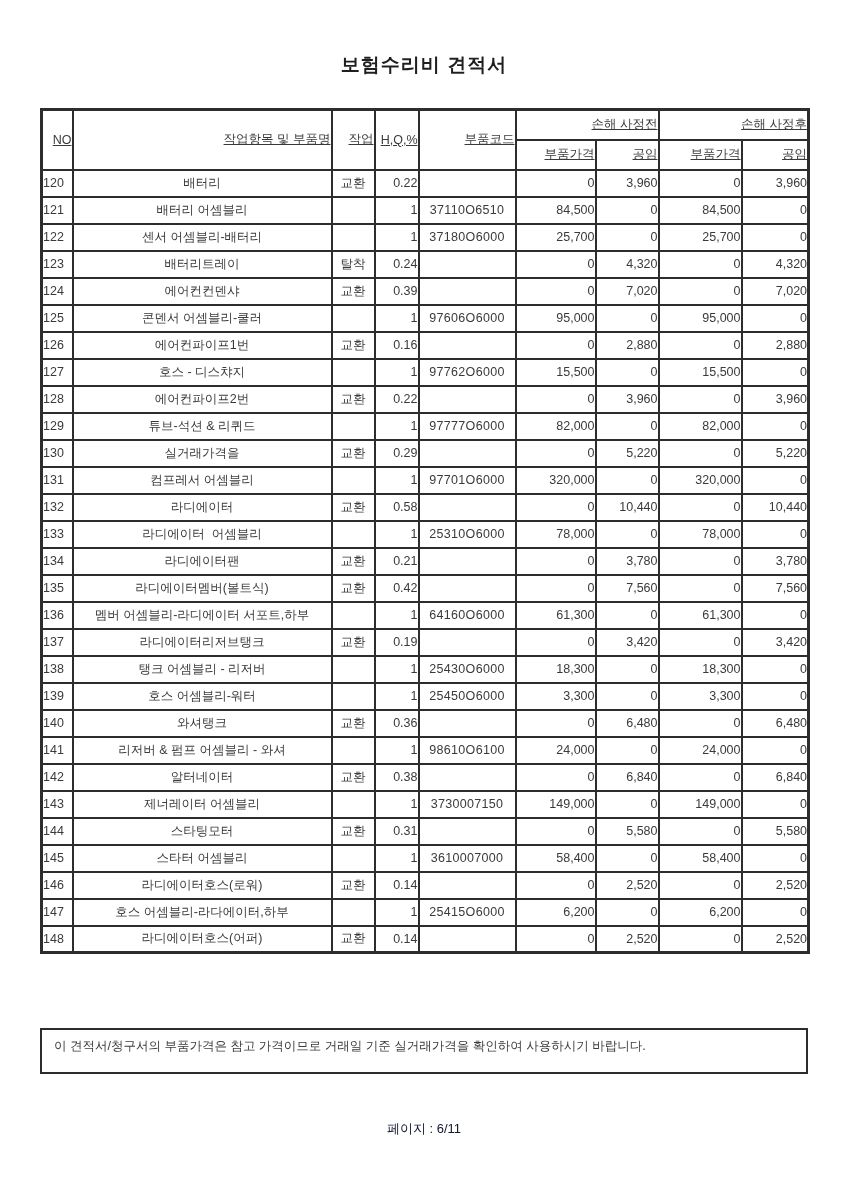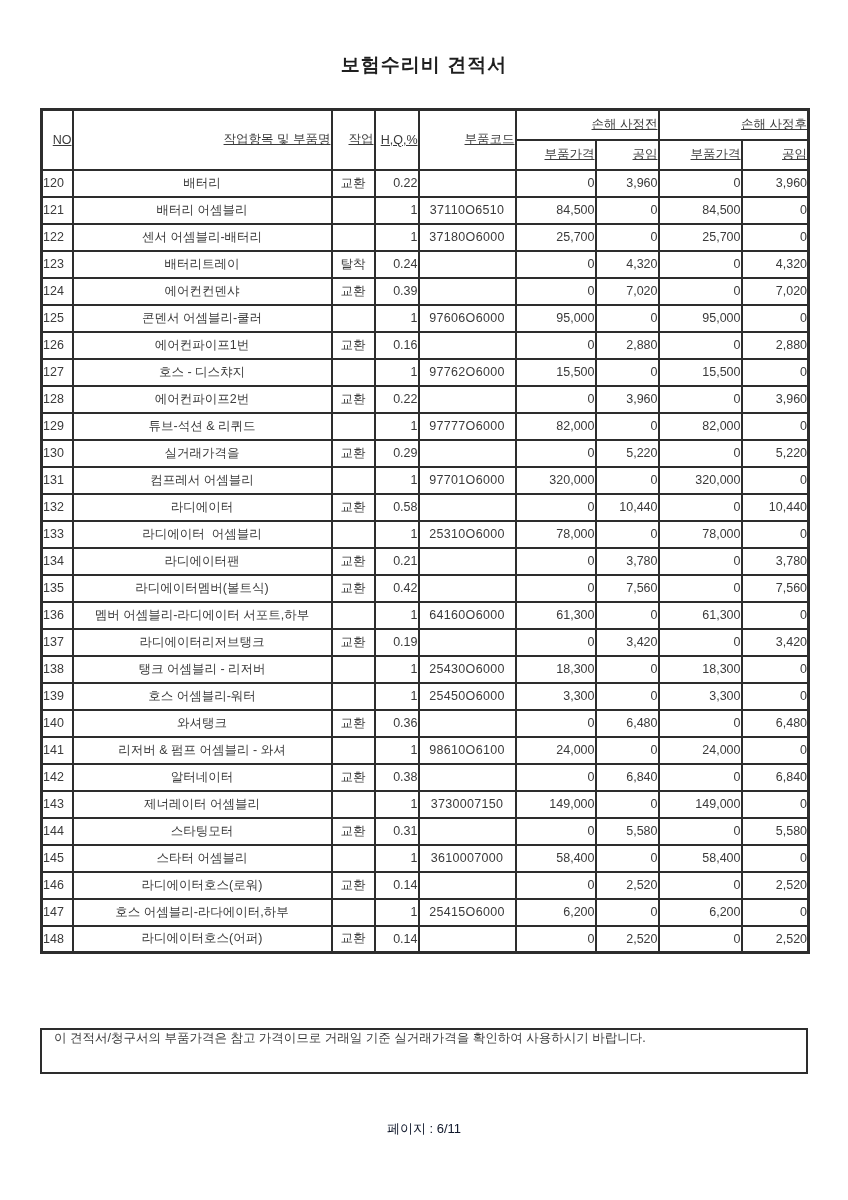--- a/index.html
+++ b/index.html
@@ -49,21 +49,21 @@
   .c-hq   { text-align: right; padding-right: 5px; }
   .c-code { text-align: center; padding-left: 4px; letter-spacing: 0.3px; }
   .c-num  { text-align: right; padding-right: 9px; }
   .notice-box {
     position: absolute;
     top: 1028px;
     left: 40px;
     width: 768px;
     height: 46px;
     border: 2px solid #2d2d2d;
-    padding: 0 12px 0 12px;
+    padding: 8px 12px 0 12px;
     font-size: 12.5px;
     color: #3a3a3a;
     background: #ffffff;
   }
   .service-name {
     position: absolute;
     top: 1088px; left: 0; right: 0;
     text-align: center;
     font-size: 15.5px;
     font-weight: bold;

